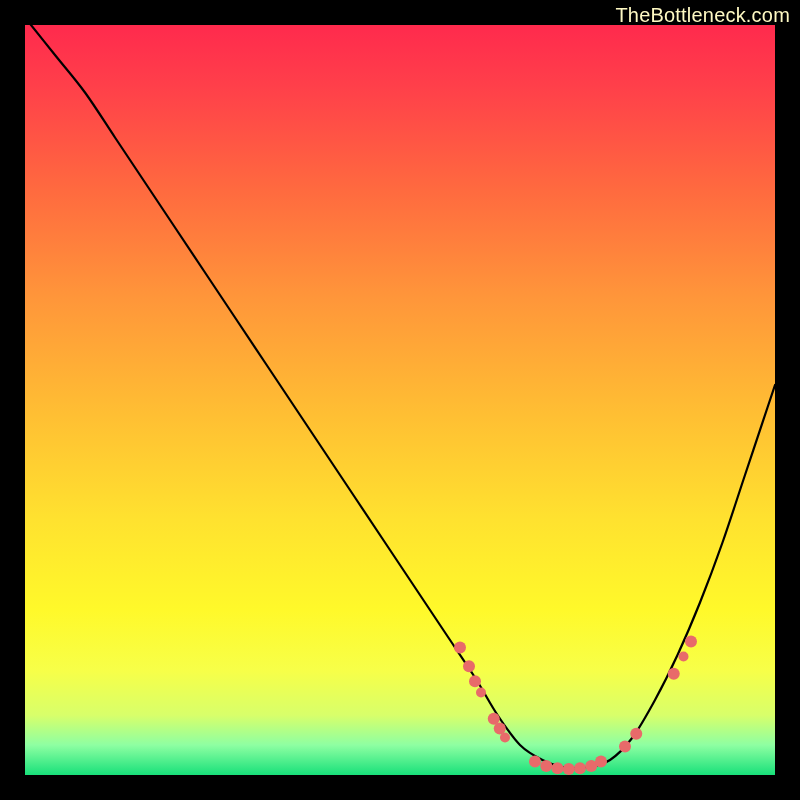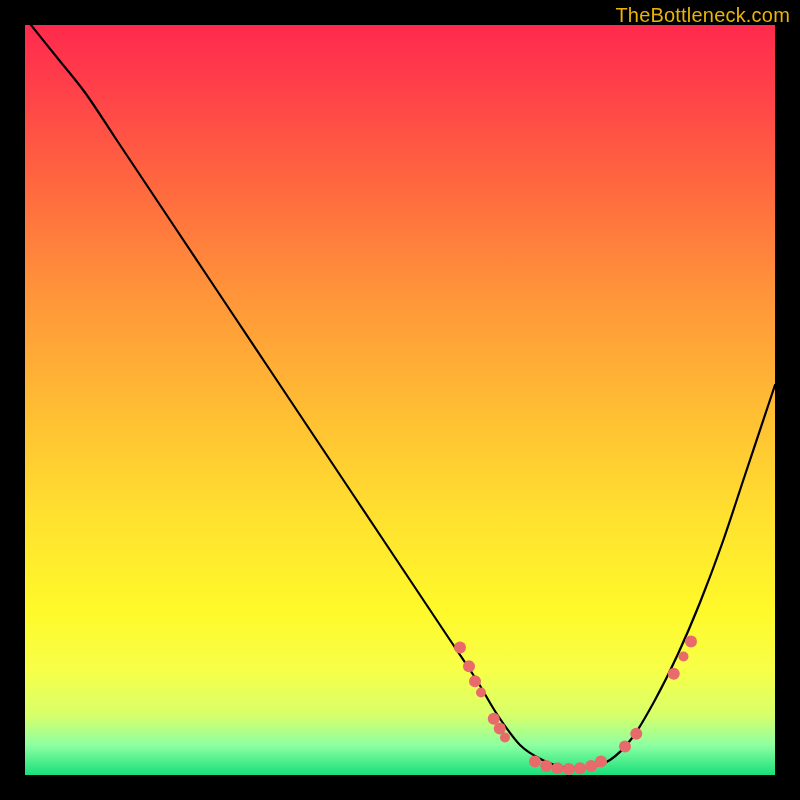--- a/index.html
+++ b/index.html
@@ -39,21 +39,21 @@
       #fff92a 78%,
       #f7ff48 86%,
       #d8ff6a 92%,
       #8effa2 96%,
       #18e07a 100%);
   }
   .watermark {
     position: absolute;
     top: 4px;
     right: 10px;
-    color: #eab308;
+    color: #fef9c3;
     font-size: 20px;
     letter-spacing: 0.2px;
     font-weight: 500;
   }
   svg.curve {
     position: absolute;
     left: 0; top: 0;
     width: 750px;
     height: 750px;
   }

